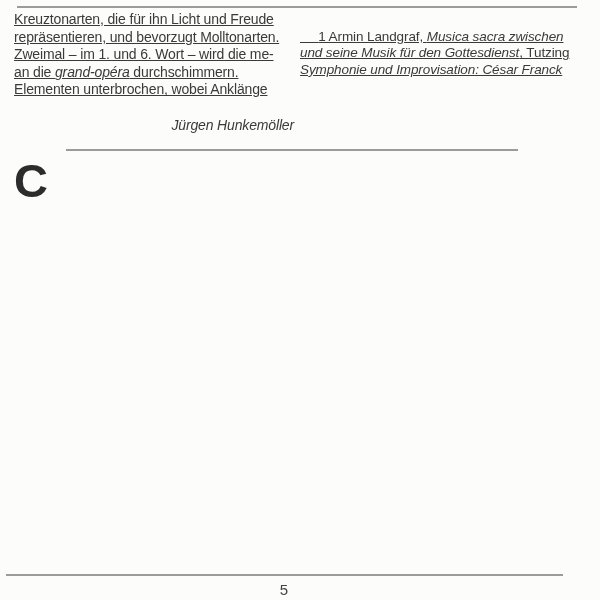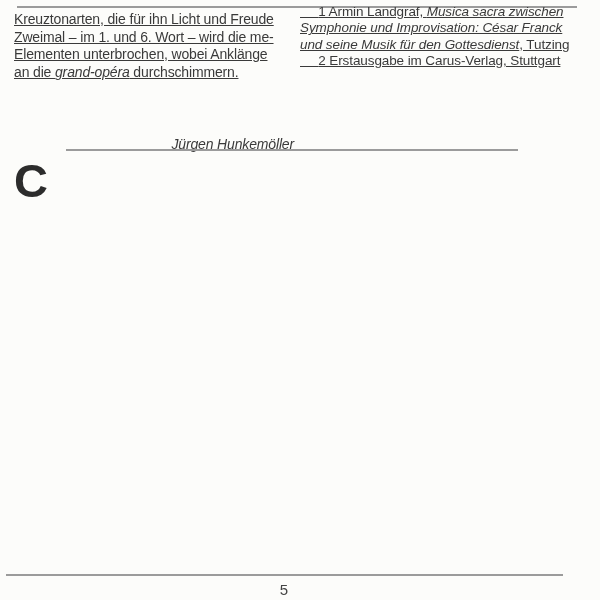--- a/index.html
+++ b/index.html
@@ -21,21 +21,21 @@
   em { font-style:italic; }
 
   .german {
     left:14px; top:11px; width:280px;
     font-size:14px; line-height:17.6px; letter-spacing:-0.15px;
   }
   .attribution {
     text-align:right; font-style:italic; padding-right:2px;
   }
   .footnotes {
-    left:300px; top:4px; width:286px;
+    left:300px; top:29px; width:286px;
     font-size:13.5px; line-height:16.4px; letter-spacing:-0.1px;
   }
   .col {
     top:164px; width:286px;
     font-size:14px; line-height:17.5px; letter-spacing:-0.15px;
   }
   .col-left  { left:14px; }
   .col-right { left:303px; width:280px; }
   .dropcap {
     float:left;
@@ -50,31 +50,31 @@
 </style>
 </head>
 <body>
 
 <div class="page">
 
   <div class="rule top-rule"></div>
 
   <div class="textblock german">
       <div class="ln"><span>Kreuztonarten, die für ihn Licht und Freude</span></div>
+      <div class="ln"><span>repräsentieren, und bevorzugt Molltonarten.</span></div>
       <div class="ln"><span>Zweimal – im 1. und 6. Wort – wird die me-</span></div>
+      <div class="ln"><span>an die </span><em>grand-opéra</em><span> durchschimmern.</span></div>
       <div class="ln"><span>Elementen unterbrochen, wobei Anklänge</span></div>
-      <div class="ln"><span>an die </span><em>grand-opéra</em><span> durchschimmern.</span></div>
     </div>
-  <div class="textblock german attribution" style="top:136px;">Jürgen Hunkemöller</div>
+  <div class="textblock german attribution" style="top:117px;">Jürgen Hunkemöller</div>
 
   <div class="textblock footnotes">
       <div class="ln"><span>     1 Armin Landgraf, </span><em>Musica sacra zwischen</em></div>
+      <div class="ln"><em>und seine Musik für den Gottesdienst</em><span>, Tutzing</span></div>
       <div class="ln"><em>Symphonie und Improvisation: César Franck</em></div>
-      <div class="ln"><em>und seine Musik für den Gottesdienst</em><span>, Tutzing</span></div>
-      <div class="ln"><span>     2 Erstausgabe im Carus-Verlag, Stuttgart</span></div>
     </div>
 
   <div class="rule mid-rule"></div>
 
   <div class="textblock col col-left">
     <span class="dropcap">C</span>
   </div>
   <div class="textblock col col-right"></div>
 
   <div class="rule bottom-rule"></div>

